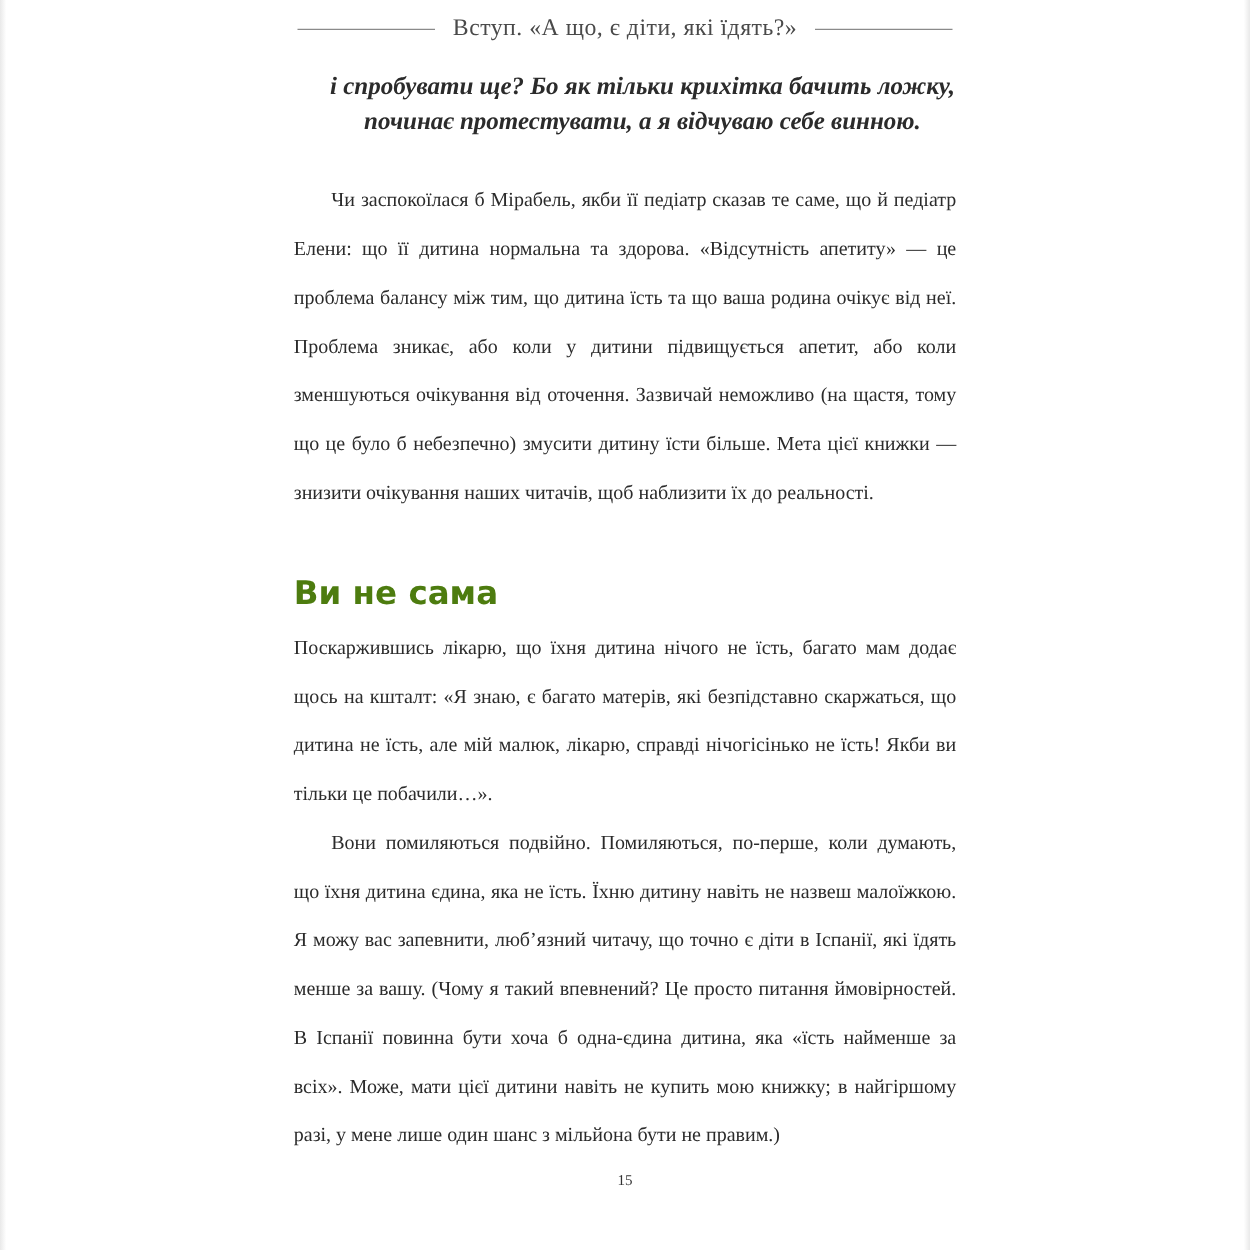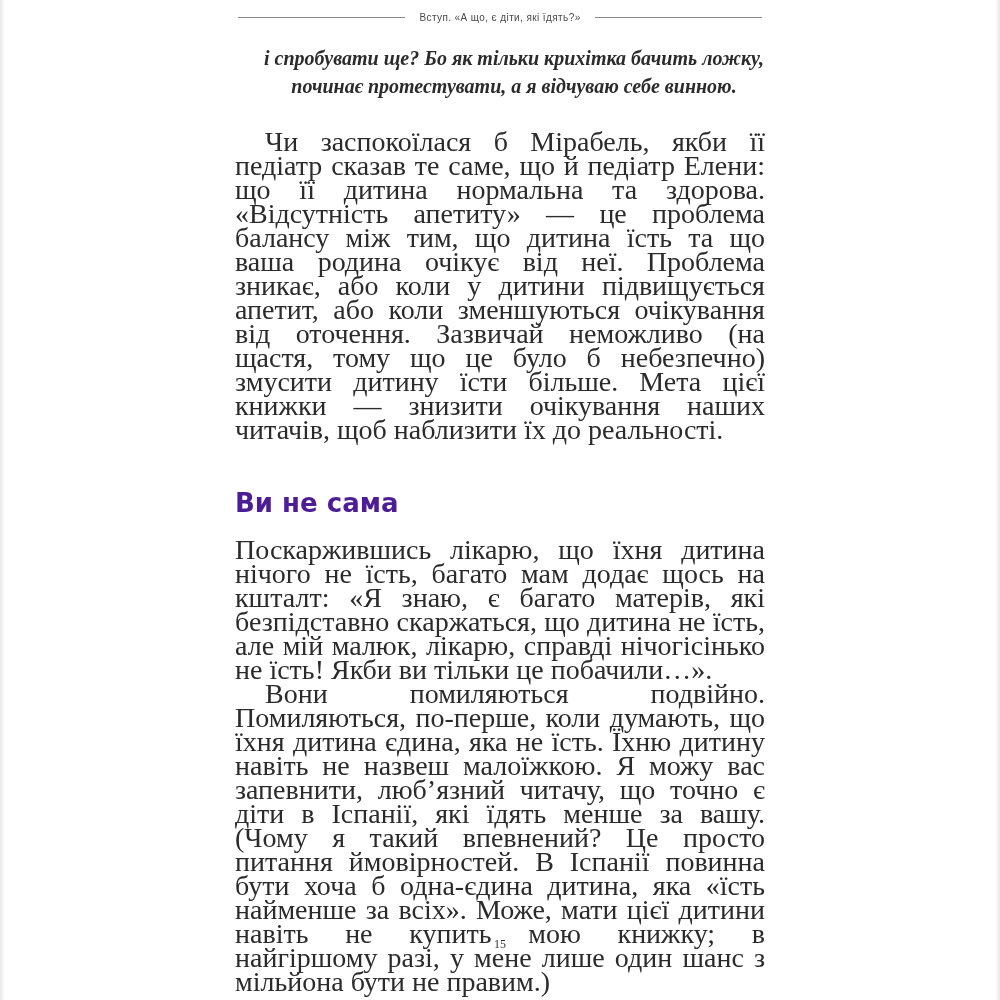--- a/index.html
+++ b/index.html
@@ -30,22 +30,22 @@
     align-items: center;
     margin: 12px 238px 0 238px;
     gap: 14px;
   }
   .running-header .rule {
     flex: 1;
     height: 0;
     border-top: 1.5px solid #8a8a8a;
   }
   .running-title {
-    font-family: Liberation Sans, sans-serif;
-    font-size: 10px;
+    font-family: Liberation Serif, serif;
+    font-size: 19px;
     color: #4a4a4a;
     letter-spacing: 0.4px;
     white-space: nowrap;
   }
 
   .content {
     margin: 0 235px 0 235px;
     width: 530px;
   }
 
@@ -54,35 +54,35 @@
     margin-left: 28px;
     font-style: italic;
     font-weight: bold;
     font-size: 20px;
     line-height: 28px;
     color: #2b2b2b;
     text-align: center;
   }
 
   .para {
-    font-size: 28px;
-    line-height: 24px;
+    font-size: 16px;
+    line-height: 39px;
     text-align: justify;
     color: #2b2b2b;
   }
   .para.indent { text-indent: 30px; }
   .para.first-after-quote { margin-top: 30px; }
 
   .section-heading {
     margin-top: 46px;
-    margin-bottom: 20px;
+    margin-bottom: 9px;
     font-family: "DejaVu Sans", sans-serif;
     font-weight: bold;
     font-size: 26px;
-    color: #4c1d95;
+    color: #4d7c0f;
   }
 
   .page-footer {
     position: absolute;
     left: 0;
     right: 0;
     bottom: 48px;
     text-align: center;
     font-size: 12px;
     color: #333333;

